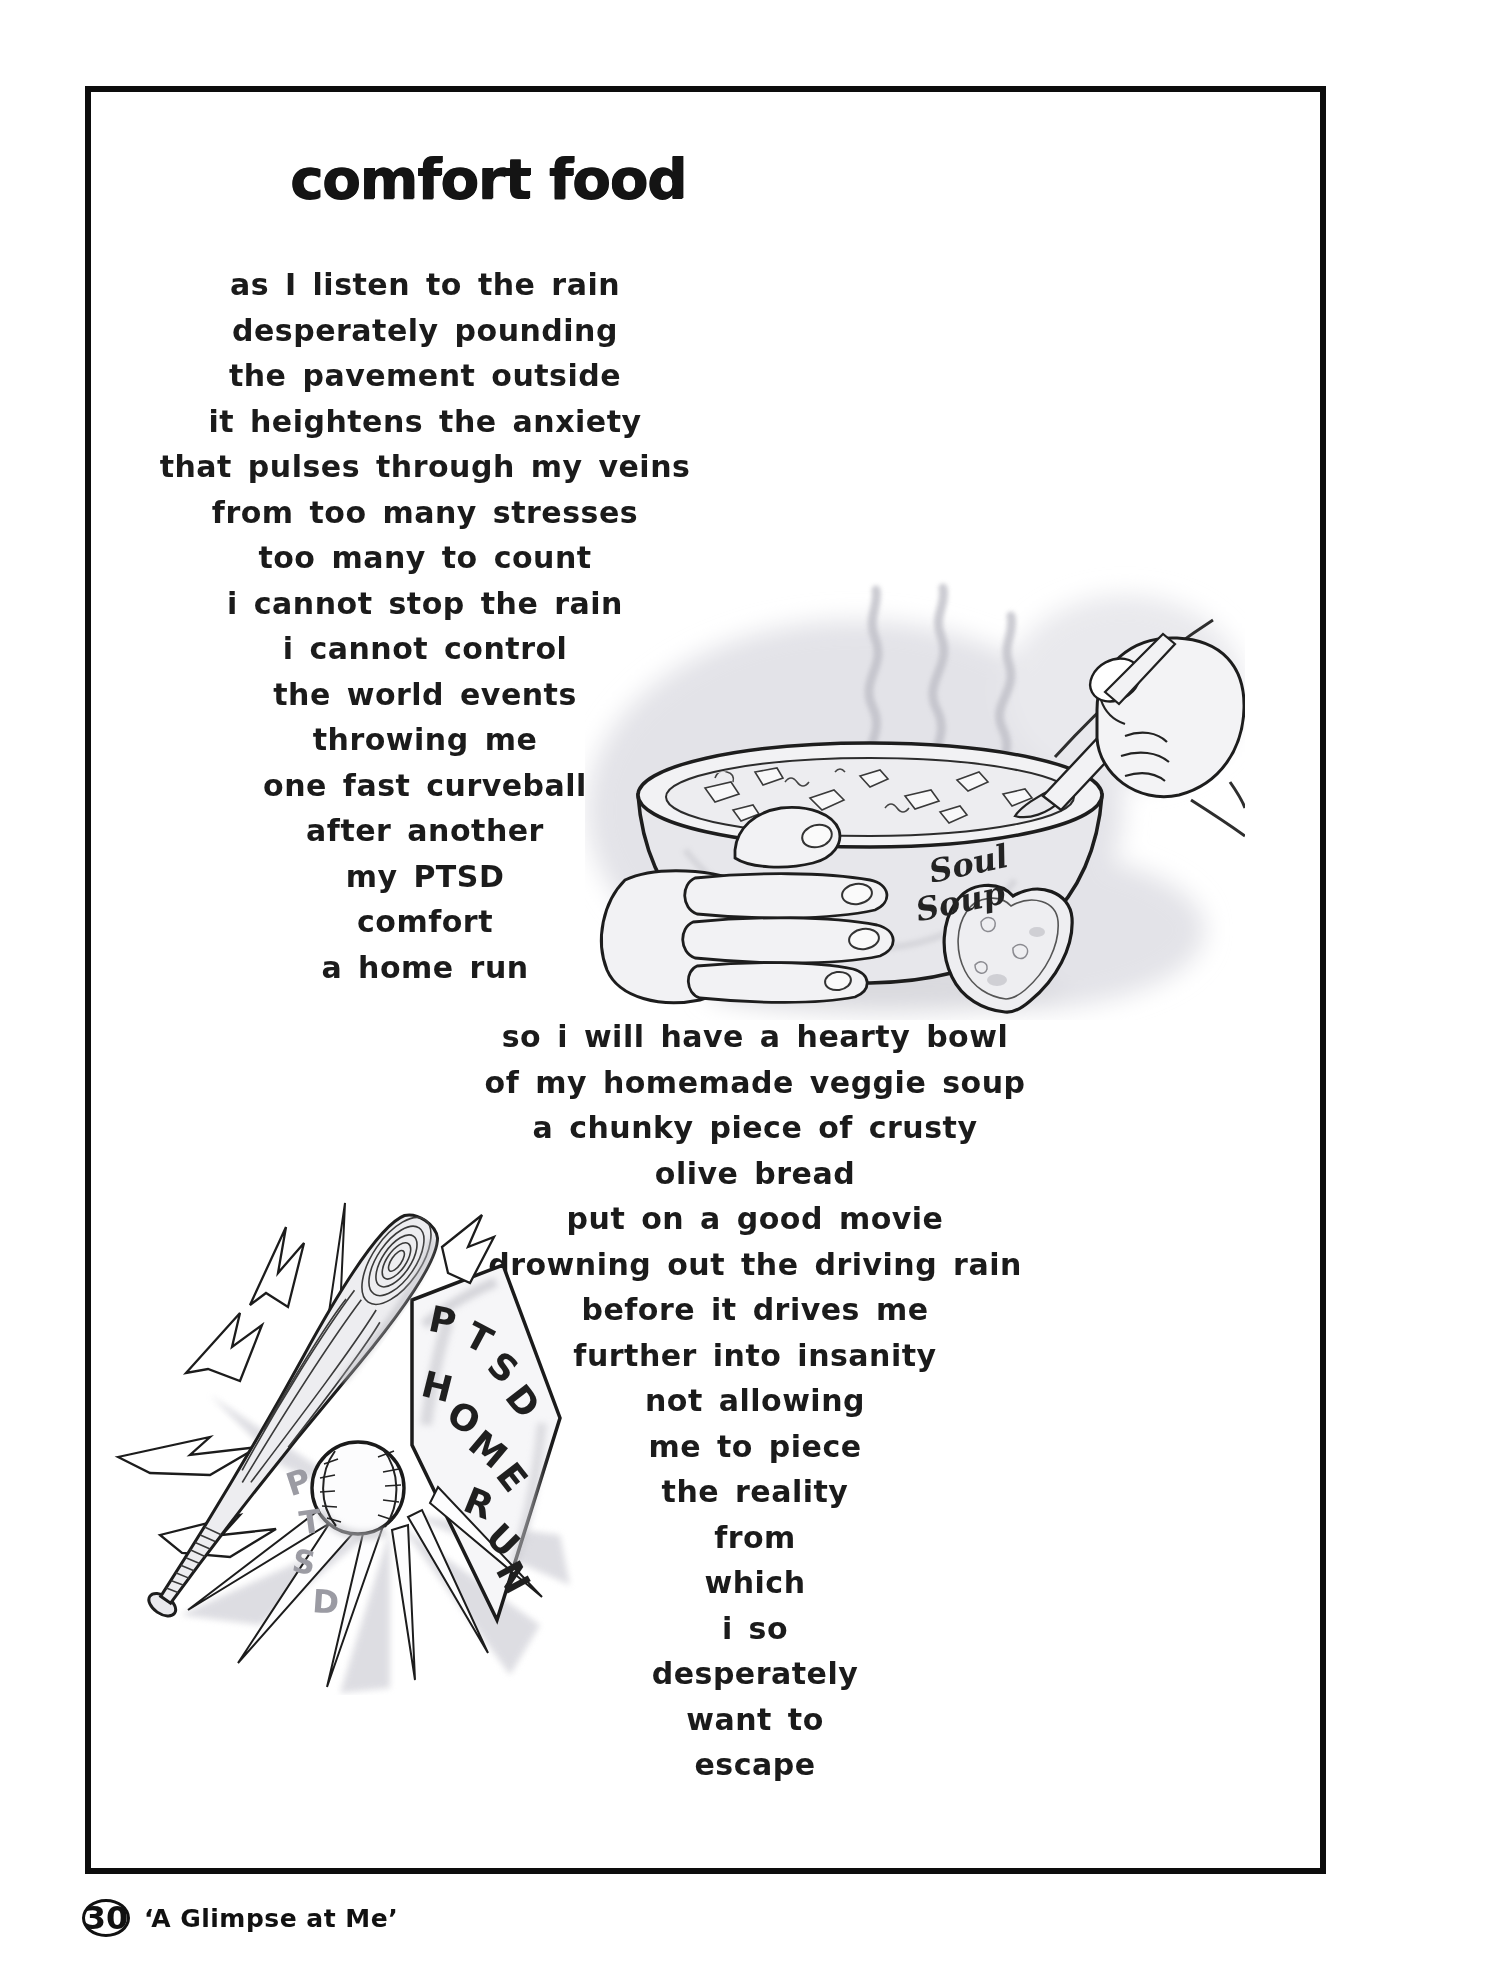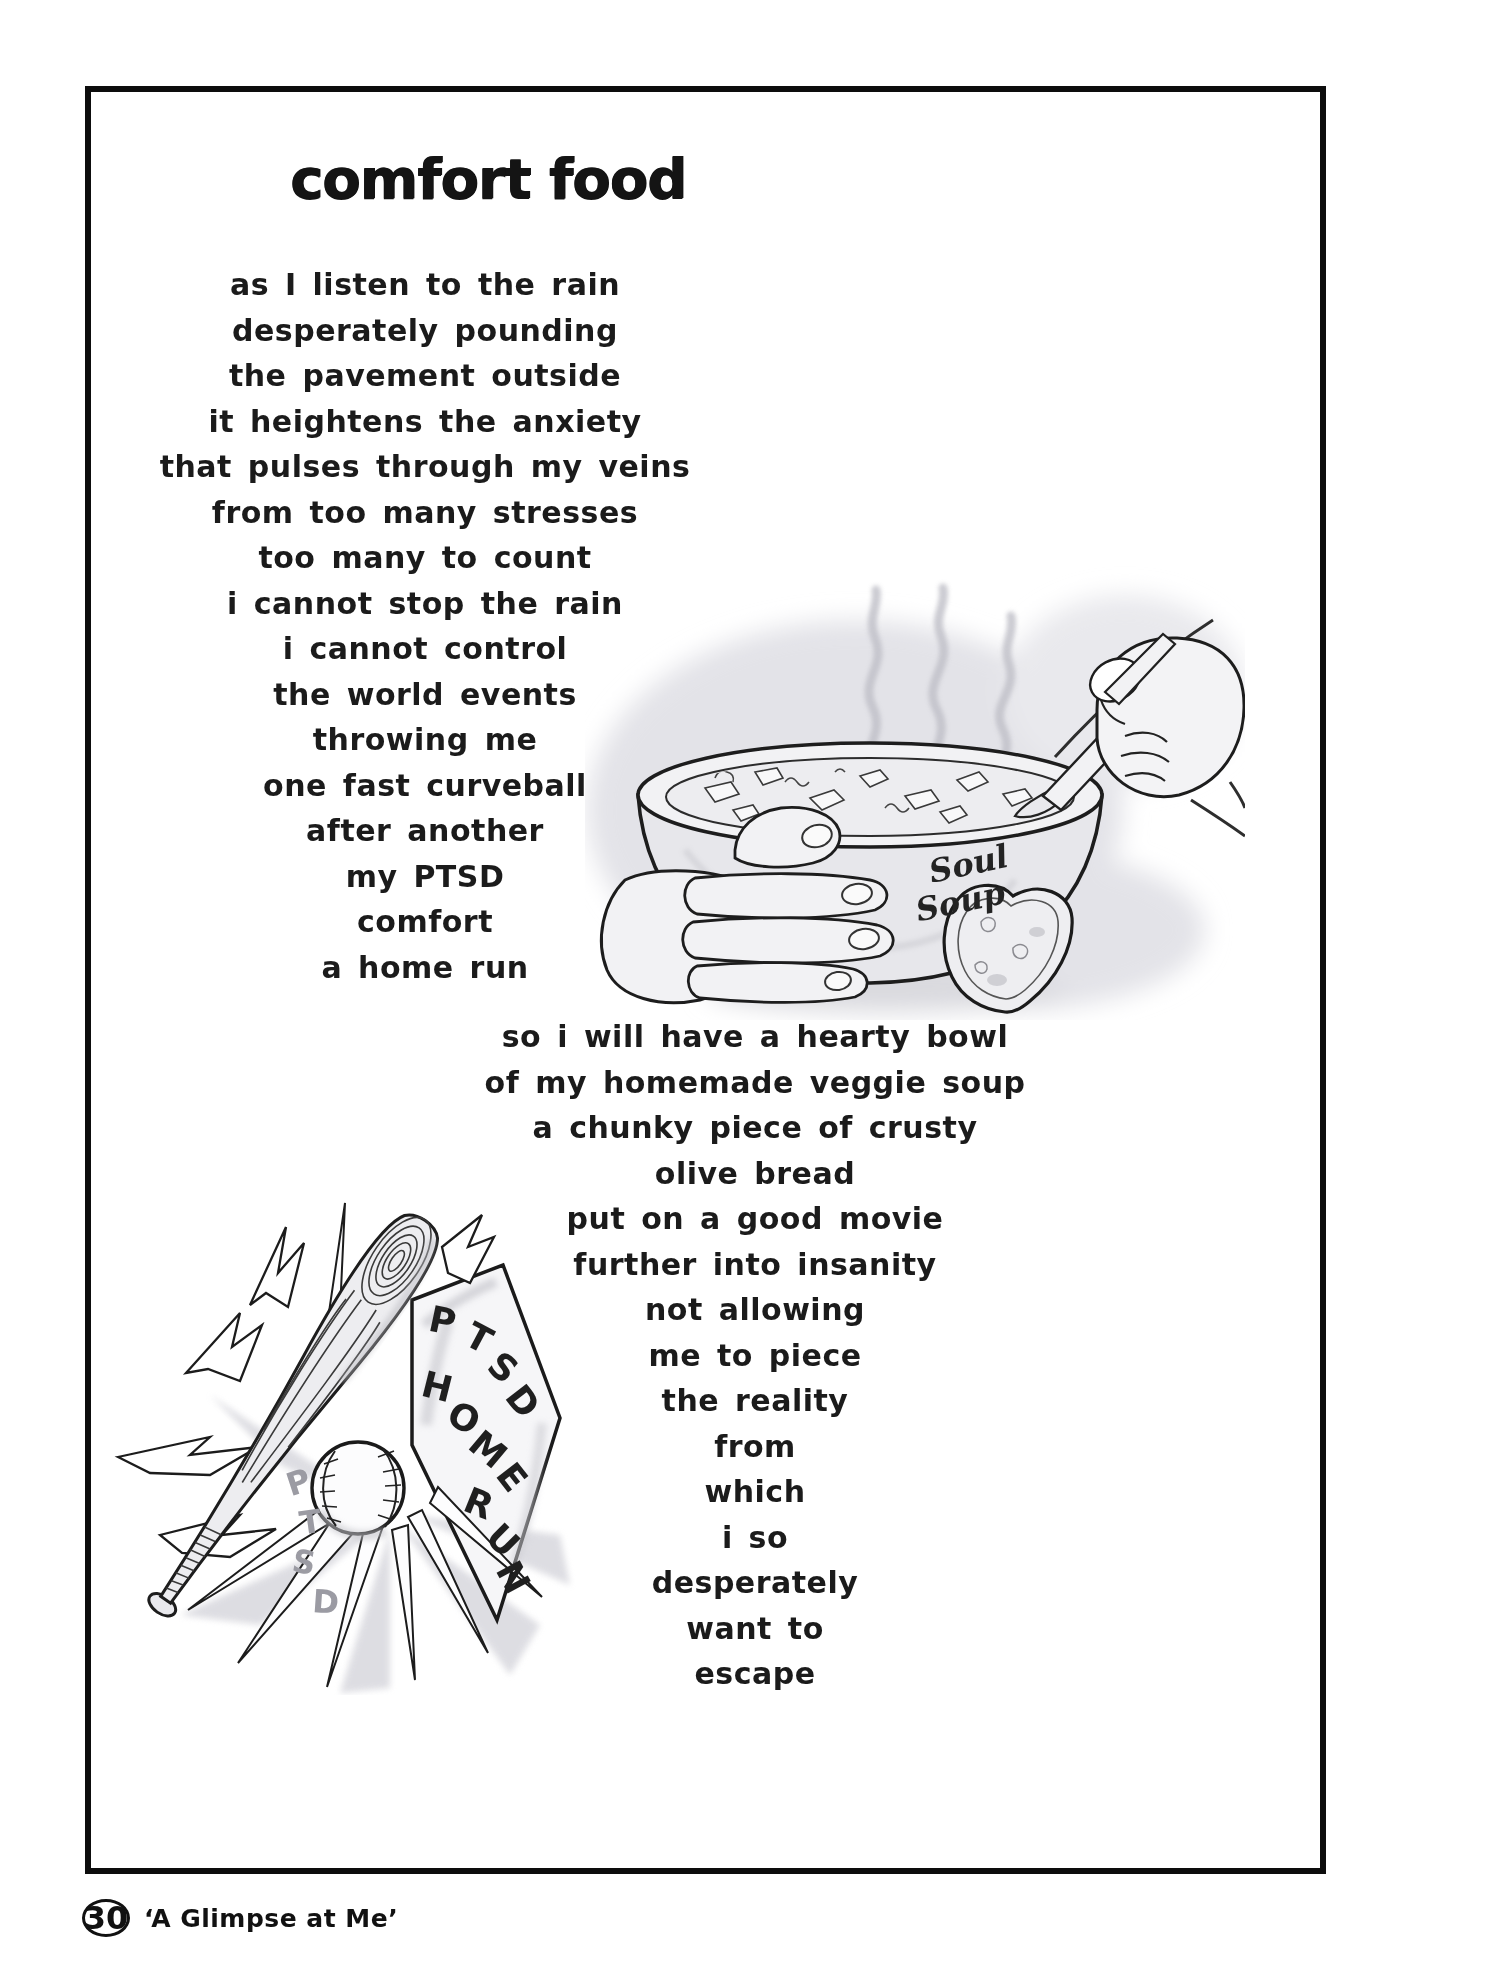--- a/index.html
+++ b/index.html
@@ -182,20 +182,22 @@
     <text class="soup-label" x="372" y="360" text-anchor="middle">Soup</text>
   </g>
 </svg>
 
 <div class="stanza stanza2">
   <div>so i will have a hearty bowl</div>
   <div>of my homemade veggie soup</div>
   <div>a chunky piece of crusty</div>
   <div>olive bread</div>
   <div>put on a good movie</div>
+  <div>drowning out the driving rain</div>
+  <div>before it drives me</div>
   <div>further into insanity</div>
   <div>not allowing</div>
   <div>me to piece</div>
   <div>the reality</div>
   <div>from</div>
   <div>which</div>
   <div>i so</div>
   <div>desperately</div>
   <div>want to</div>
   <div>escape</div>

